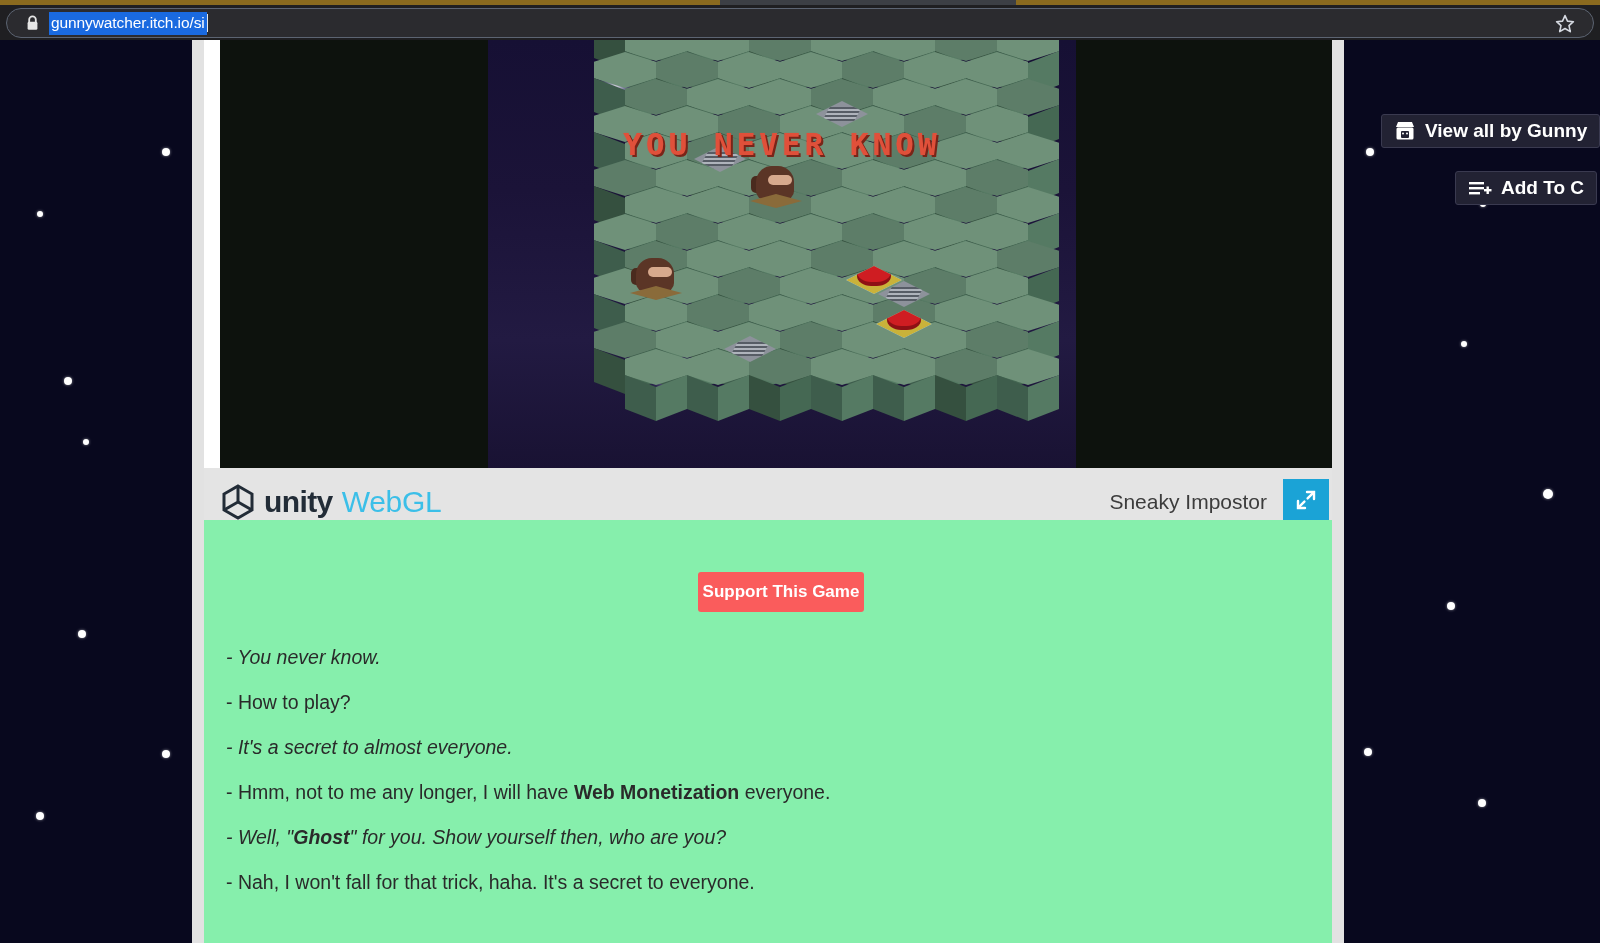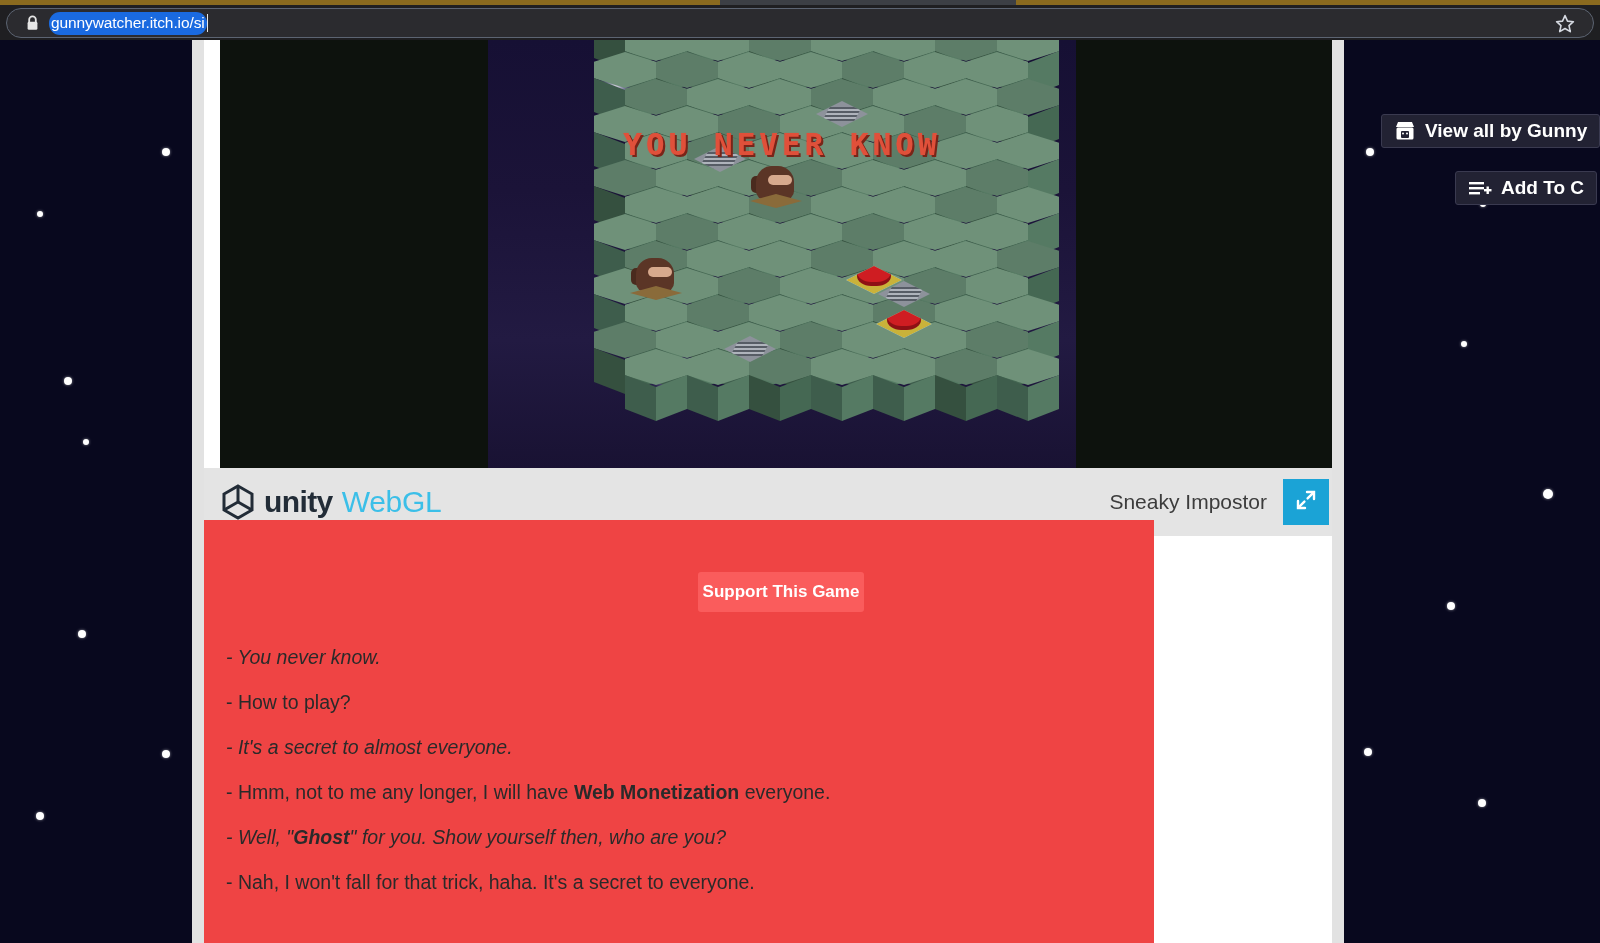--- a/index.html
+++ b/index.html
@@ -62,21 +62,20 @@
   }
   #url-text {
     background: #1a6ae0;
     color: #ffffff;
     font-size: 15.5px;
     line-height: 20px;
     padding: 1px 2px 2px 2px;
     letter-spacing: -0.1px;
     white-space: nowrap;
     font-family: "Liberation Sans", sans-serif;
-    border-radius: 11px;
   }
   #url-caret {
     width: 1px; height: 18px; background: #e8e8e8;
     margin-left: 0px;
   }
   #star-icon {
     position: absolute; right: 18px; top: 5px;
     width: 20px; height: 20px;
   }
 
@@ -257,22 +256,22 @@
     width: 46px; height: 46px;
     background: #1ba3d6;
     margin-right: 3px;
     display: flex; align-items: center; justify-content: center;
     cursor: pointer;
   }
 
   
   #page-body {
     position: absolute; left: 0; top: 480px;
-    width: 950px; height: 423px;
-    background: #ef4444;
+    width: 1128px; height: 423px;
+    background: #86efac;
   }
   #support-btn {
     position: absolute; left: 494px; top: 52px;
     width: 166px; height: 40px;
     background: #fa5c5c;
     color: #ffffff;
     font-size: 17px; font-weight: bold;
     display: flex; align-items: center; justify-content: center;
     border-radius: 3px;
     cursor: pointer;

